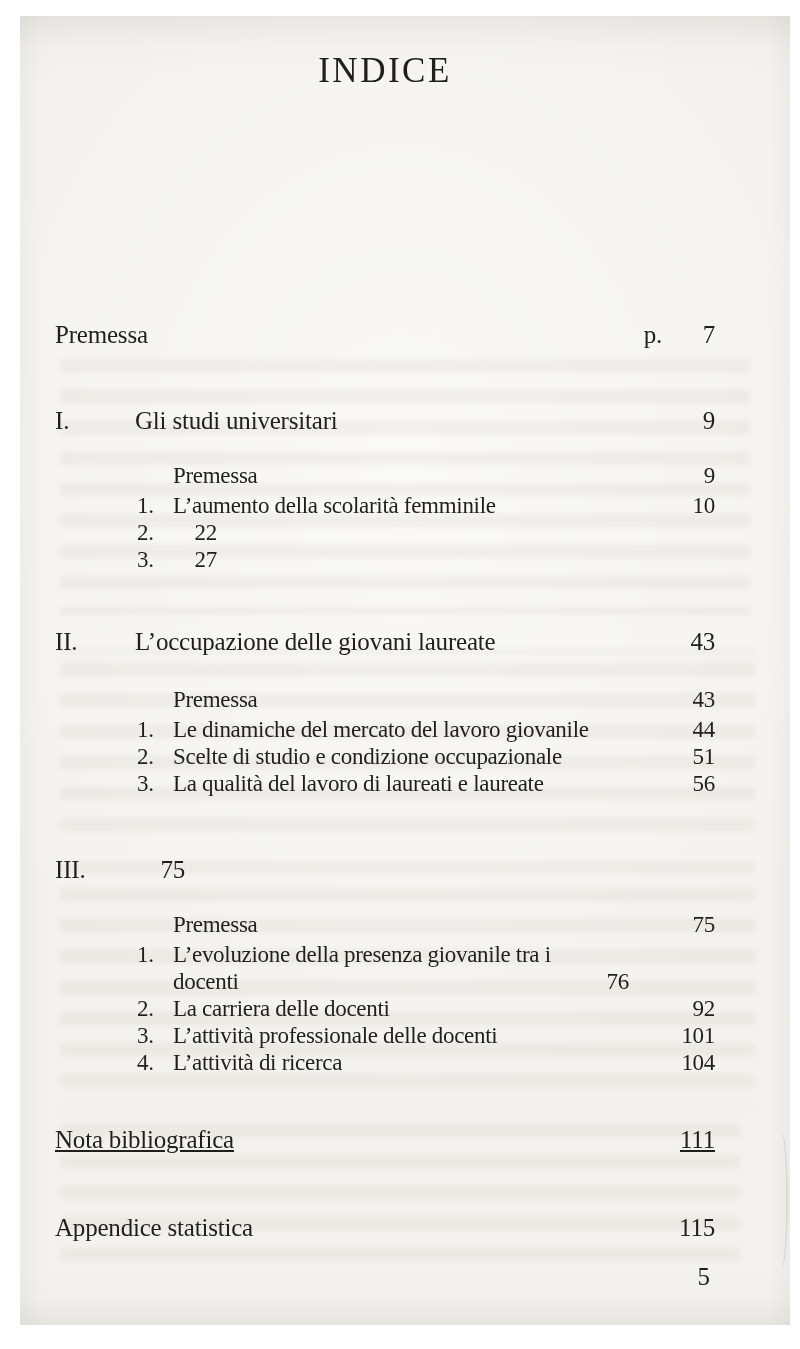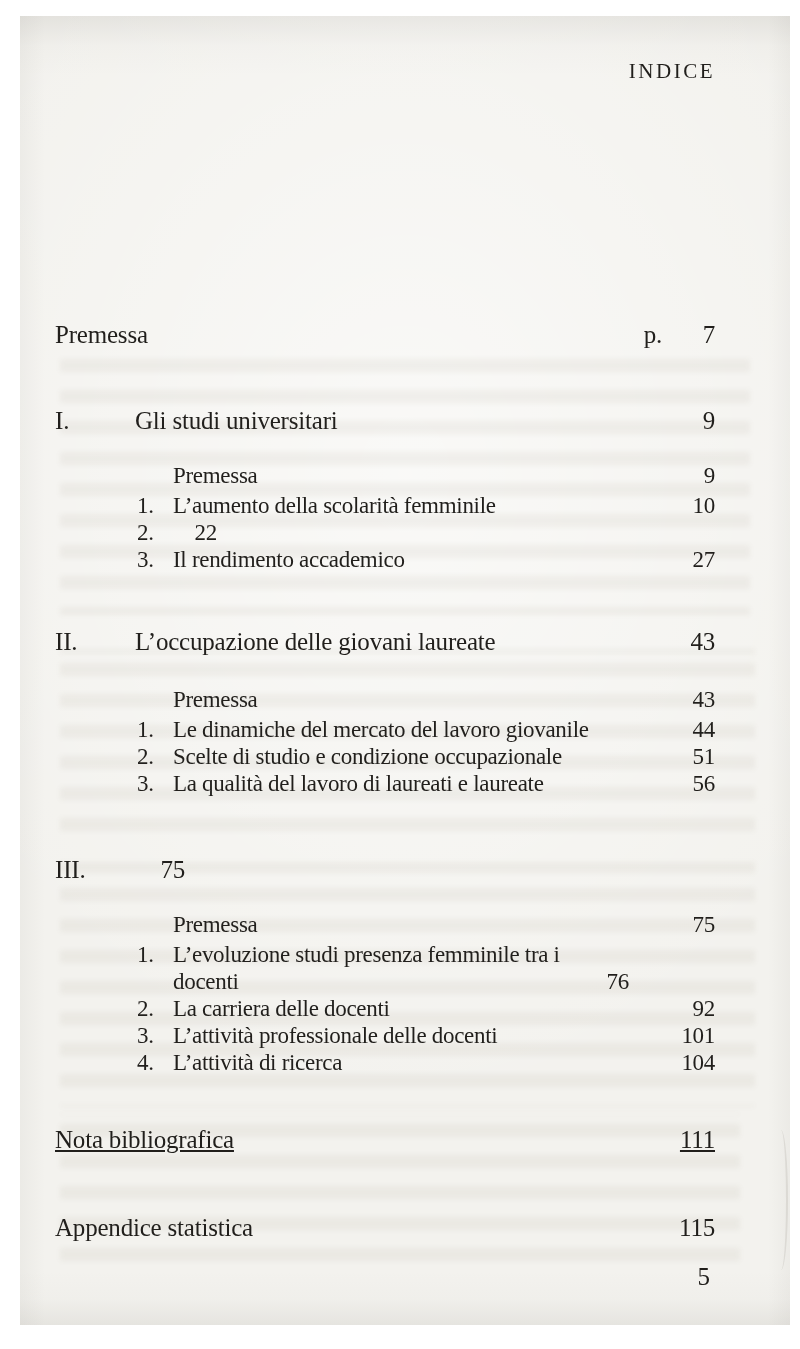--- a/index.html
+++ b/index.html
@@ -67,22 +67,22 @@
     position: absolute;
     left: 35px;
     top: 0;
     width: 660px;
     height: 100%;
   }
   .content > div { position: absolute; left: 0; right: 0; }
 
   .doc-title {
     top: 40px;
-    text-align: right;
-    font-size: 21px;
+    text-align: center;
+    font-size: 35px;
     letter-spacing: 2.5px;
     line-height: 30px;
   }
 
   .row { display: flex; align-items: baseline; }
 
   .entry {
     font-size: 25px;
     letter-spacing: -0.2px;
     line-height: 30px;
@@ -170,21 +170,20 @@
         <span class="num">1.</span>
         <span class="label">L’aumento della scolarità femminile</span>
         <span class="pnum">10</span>
       </div>
       <div class="item-row">
         <span class="num">2.</span>
         <span class="pnum">22</span>
       </div>
       <div class="item-row">
         <span class="num">3.</span>
-        <span class="label">Il rendimento accademico</span>
         <span class="pnum">27</span>
       </div>
     </div>
 
     <div class="row chapter-head ch1-head">
       <span class="numeral">II.</span>
       <span class="label">L’occupazione delle giovani laureate</span>
       <span class="pnum">43</span>
     </div>
     <div class="items ch1-items">
@@ -215,21 +214,21 @@
       <span class="pnum">75</span>
     </div>
     <div class="items ch2-items">
       <div class="item-row premessa">
         <span class="num"></span>
         <span class="label">Premessa</span>
         <span class="pnum">75</span>
       </div>
       <div class="item-row">
         <span class="num">1.</span>
-        <span class="label narrow">L’evoluzione studi presenza femminile tra i docenti</span>
+        <span class="label narrow">L’evoluzione della presenza giovanile tra i docenti</span>
         <span class="pnum">76</span>
       </div>
       <div class="item-row">
         <span class="num">2.</span>
         <span class="label">La carriera delle docenti</span>
         <span class="pnum">92</span>
       </div>
       <div class="item-row">
         <span class="num">3.</span>
         <span class="label">L’attività professionale delle docenti</span>

